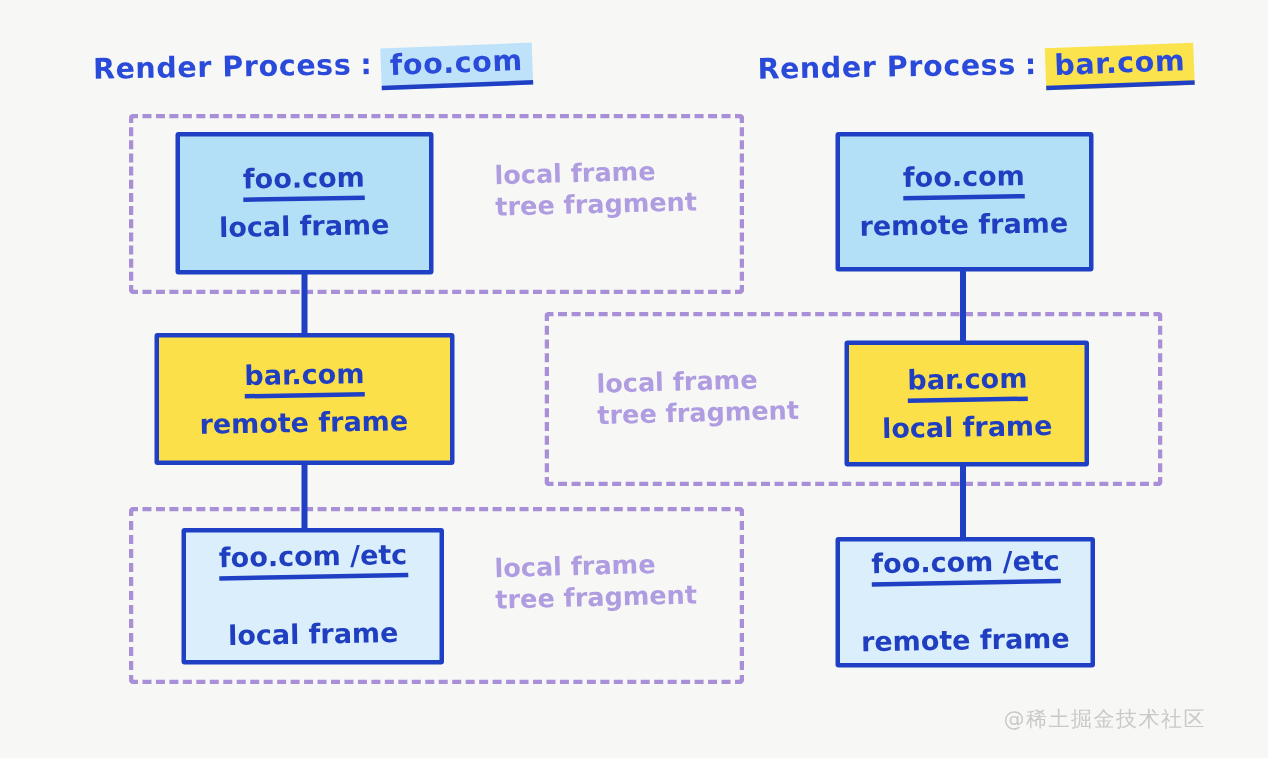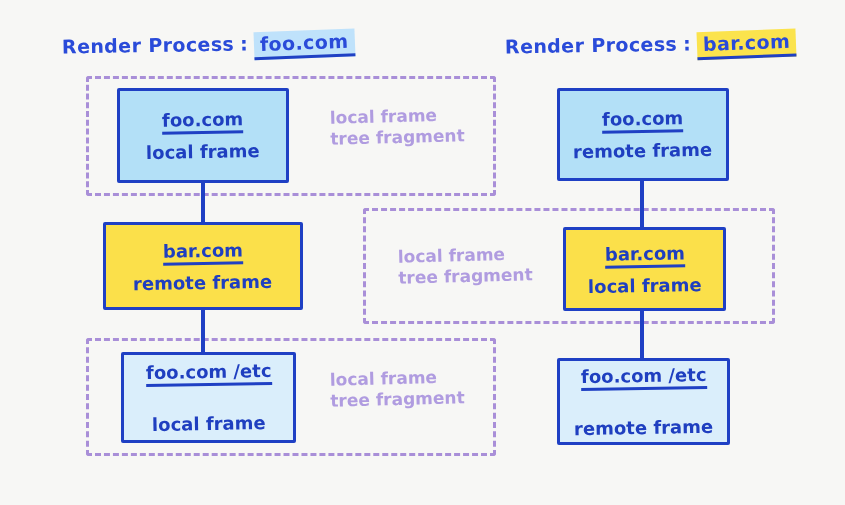--- a/index.html
+++ b/index.html
@@ -157,14 +157,15 @@
   <div class="fbox yellow" style="left:563px;top:227px;width:163px;height:84px;">
     <span class="url">bar.com</span>
     <span class="kind">local frame</span>
   </div>
 
   <div class="fbox pale" style="left:557px;top:358px;width:173px;height:87px;">
     <span class="url">foo.com /etc</span>
     <span class="kind">remote frame</span>
   </div>
 
+  <div class="watermark" style="left:669px;top:471px;">@稀土掘金技术社区</div>
 
 </div>
 
 </body></html>

